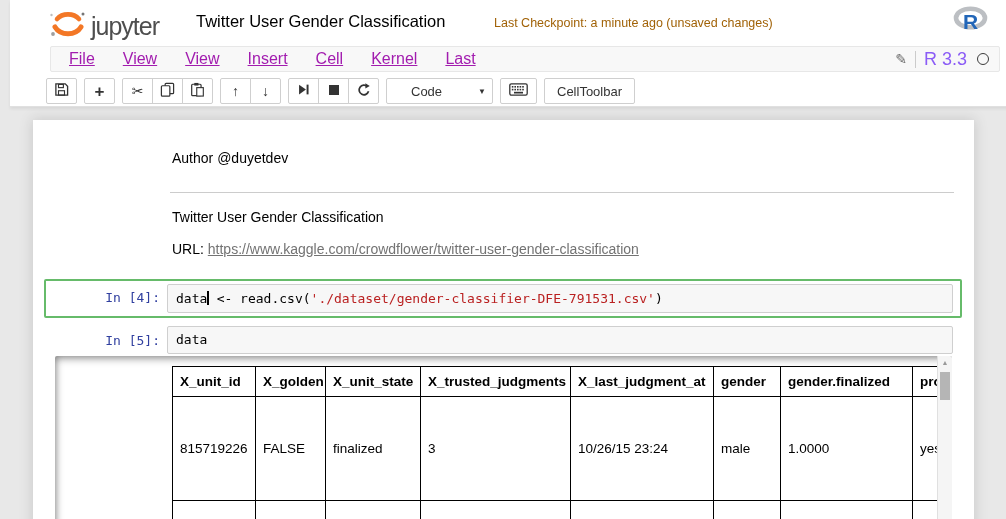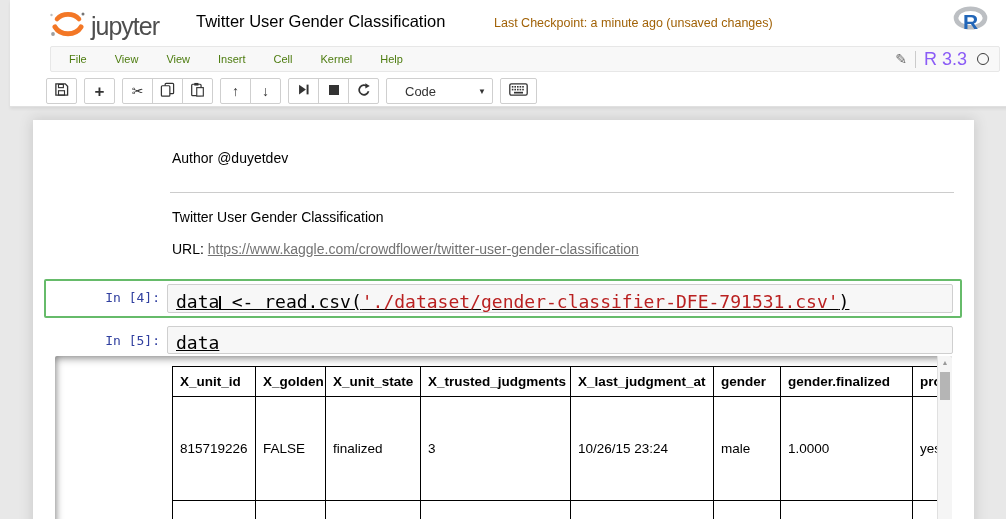--- a/index.html
+++ b/index.html
@@ -12,56 +12,56 @@
   .header-top { position:relative; height:46px; }
   .logo { position:absolute; left:35px; top:6px; display:flex; align-items:center; cursor:pointer; }
   .logo-text { font-size:25px; color:#4e4e4e; letter-spacing:-1px; margin-left:2px; }
   .nb-title { position:absolute; left:186px; top:12px; font-size:16.5px; color:#000; }
   .checkpoint { position:absolute; left:484px; top:16px; font-size:12.5px; color:#a16207; }
   .kernel-logo { position:absolute; right:27px; top:6px; }
 
   
   .menubar { position:absolute; left:40px; right:16px; top:46px; height:26px; background:#f8f8f8;
              border:1px solid #e7e7e7; border-radius:2px; display:flex; align-items:center; padding-left:8px; }
-  .menu-item { font-size:11px; color:#4d7c0f; padding:4px 10px; margin-right:8px; cursor:pointer; }
+  .menu-item { font-size:16px; color:#a21caf; padding:4px 10px; margin-right:8px; cursor:pointer;text-decoration:underline; }
   .menubar-right { position:absolute; right:6px; top:0; height:24px; display:flex; align-items:center; gap:8px; }
   .pencil { font-size:14px; color:#666; }
   .mb-divider { width:1px; height:17px; background:#cbcbcb; }
   .kernel-name { font-size:18px; color:#8b5cf6; }
   .kernel-indicator { width:12px; height:12px; border:1.6px solid #3c3c3c; border-radius:50%; margin:0 4px 0 2px; }
 
   
   .toolbar { position:absolute; left:36px; top:78px; display:flex; align-items:center; }
   .btn-group { display:flex; margin-right:7px; }
   .btn { width:31px; height:26px; background:#fff; border:1px solid #cfcfcf; color:#333;
          display:inline-flex; align-items:center; justify-content:center; cursor:pointer; font-size:13px; }
   .btn-group .btn + .btn { margin-left:-1px; }
   .btn-group .btn:first-child { border-radius:2px 0 0 2px; }
   .btn-group .btn:last-child { border-radius:0 2px 2px 0; }
   .btn-group .btn:only-child { border-radius:2px; }
   .glyph { font-size:14px; line-height:1; }
   .select-wrap { position:relative; margin-right:7px; }
   .cell-type-select { width:107px; height:26px; background:#fff; border:1px solid #cfcfcf; border-radius:2px;
-         font-size:13px; color:#333; display:flex; align-items:center; padding-left:18px; cursor:pointer; }
+         font-size:13px; color:#333; display:flex; align-items:center; padding-left:24px; cursor:pointer; }
   .caret { position:absolute; right:7px; top:9px; font-size:8px; color:#333; pointer-events:none; }
   .btn-wide { width:auto; padding:0 12px; border-radius:2px; }
 
   
   #site { position:absolute; top:108px; left:0; width:1006px; bottom:0; background:#e8e8e8; }
   #page { position:absolute; left:33px; top:12px; width:941px; height:560px; background:#fff;
           box-shadow:0 0 12px 1px rgba(87,87,87,0.2); }
 
   .md-text { font-size:14px; color:#000; position:absolute; }
   .md-hr { position:absolute; border-top:1px solid #ccc; height:0; }
   .md-link { color:#737373; text-decoration:underline; cursor:pointer; }
 
   .mono { font-family:"DejaVu Sans Mono","Liberation Mono",monospace; }
   .prompt { font-size:13px; color:#303f9f; text-align:right; position:absolute; }
   .input-area { position:absolute; background:#f7f7f7; border:1px solid #cfcfcf; border-radius:2px; }
-  .code-line { font-size:18px; color:#000; padding:6px 8px; white-space:pre;text-decoration:underline; }
+  .code-line { font-size:13px; color:#000; padding:6px 8px; white-space:pre; }
   .code-str { color:#ba2121; }
   .cursor { display:inline-block; width:1.5px; height:14px; background:#000; vertical-align:-2px; }
 
   .selected-cell { position:absolute; border:2px solid #66bb6a; border-radius:2px; background:#fff; }
 
   
   .output-scroll { position:absolute; left:22px; top:236px; width:897px; height:330px; background:#fff;
                    border-radius:2px; overflow:hidden;
                    box-shadow:inset 0 2px 8px rgba(0,0,0,0.45), inset 2px 0 5px rgba(0,0,0,0.12); }
   .out-table { border-collapse:collapse; table-layout:fixed; margin:10px 0 0 117px; width:860px;
@@ -104,21 +104,21 @@
     </span>
   </div>
 
   <div class="menubar">
     <span class="menu-item">File</span>
     <span class="menu-item">View</span>
     <span class="menu-item">View</span>
     <span class="menu-item">Insert</span>
     <span class="menu-item">Cell</span>
     <span class="menu-item">Kernel</span>
-    <span class="menu-item">Help</span>
+    <span class="menu-item">Last</span>
     <div class="menubar-right">
       <span class="pencil">✎</span>
       <span class="mb-divider"></span>
       <span class="kernel-name">R 3.3</span>
       <span class="kernel-indicator"></span>
     </div>
   </div>
 
   <div class="toolbar">
     <div class="btn-group">
@@ -212,20 +212,23 @@
                 <rect x="2.8" y="5.8" width="1.6" height="1.6"></rect>
                 <rect x="5.4" y="5.8" width="1.6" height="1.6"></rect>
                 <rect x="8" y="5.8" width="1.6" height="1.6"></rect>
                 <rect x="10.6" y="5.8" width="1.6" height="1.6"></rect>
                 <rect x="13.2" y="5.8" width="1.6" height="1.6"></rect>
                 <rect x="5" y="8.8" width="9" height="1.7"></rect>
               </g>
             </svg>
         </span>
       </span>
+    </div>
+    <div class="btn-group">
+      <span class="btn btn-wide">CellToolbar</span>
     </div>
   </div>
 </div>
 
 <div id="site">
   <div id="page">
 
     <div class="md-text" style="left:139px; top:30px;">Author @duyetdev</div>
 
     <div class="md-hr" style="left:137px; top:72px; width:784px;"></div>

